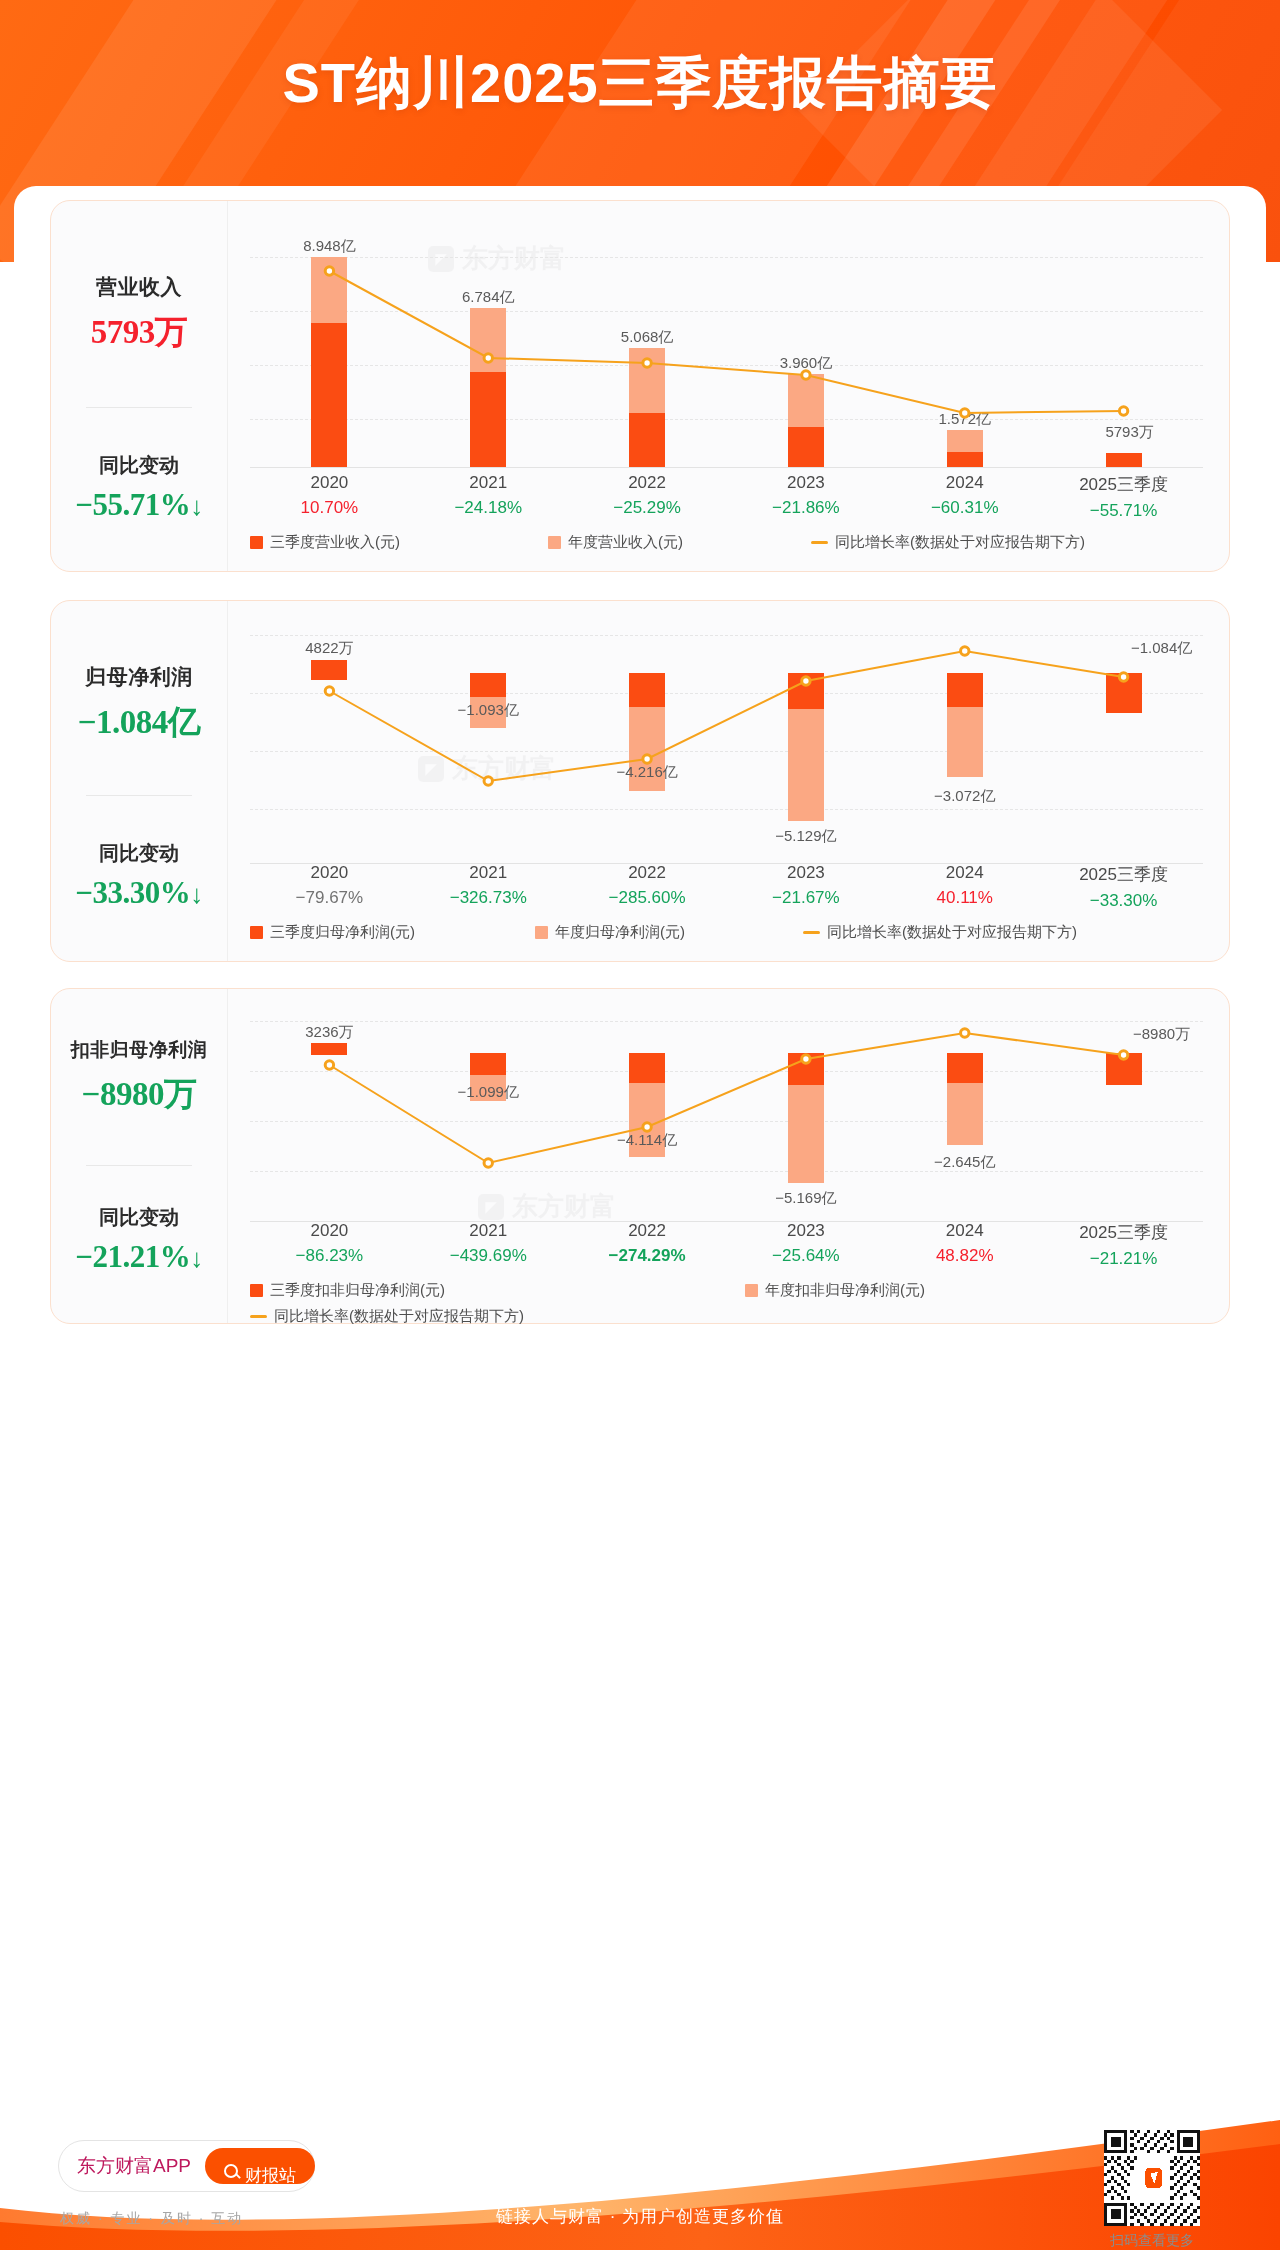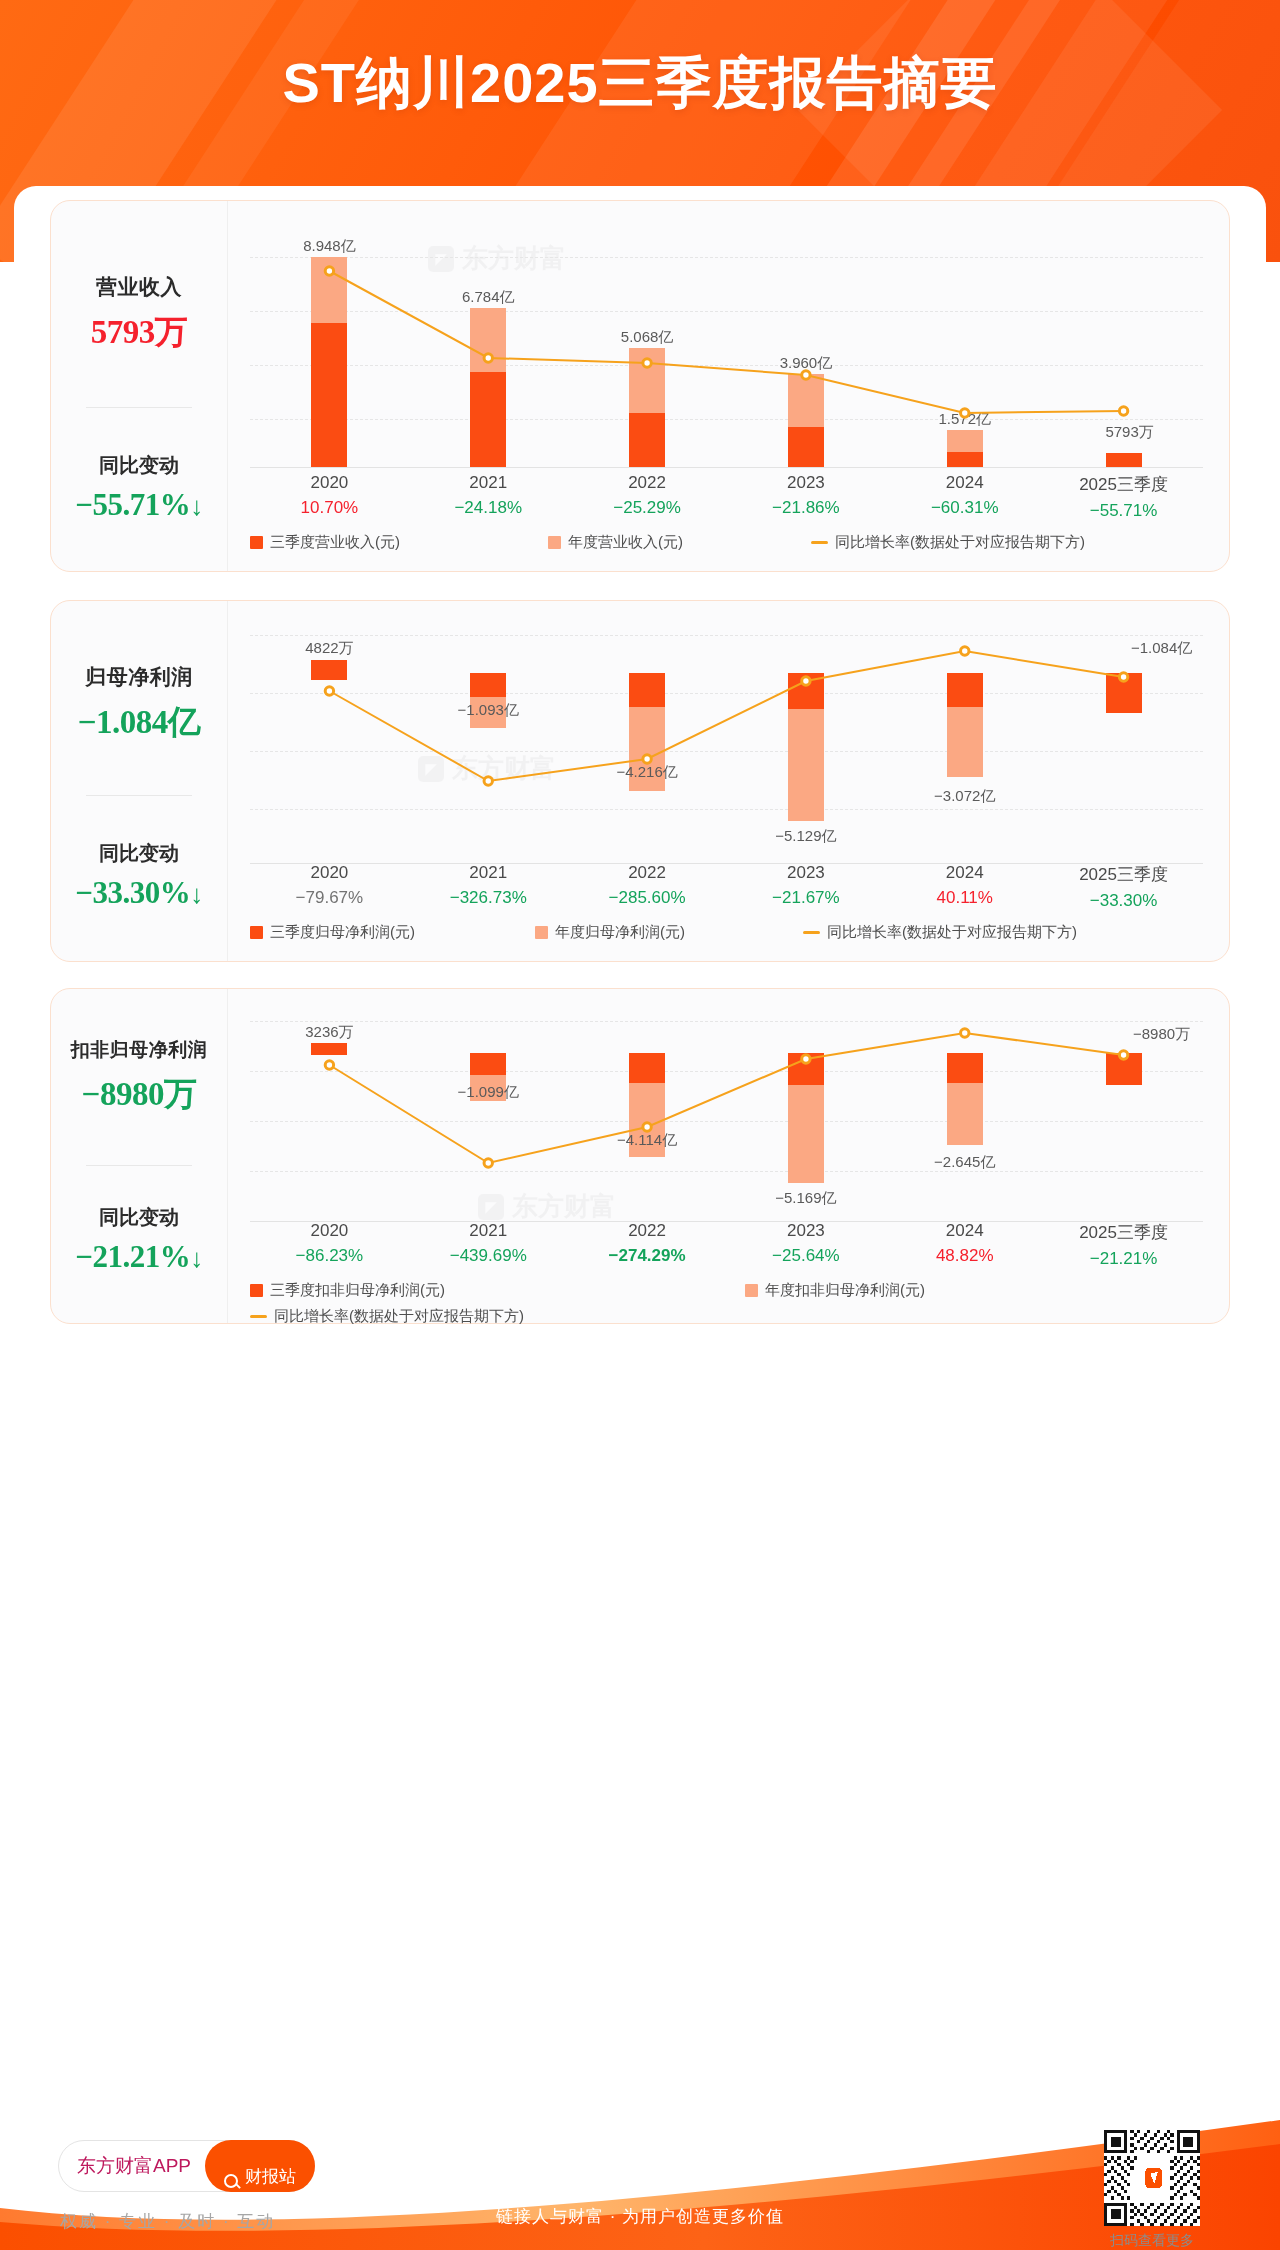--- a/index.html
+++ b/index.html
@@ -115,33 +115,33 @@
 
   
   .footer-area { position:absolute; left:0; top:2118px; width:1280px; height:132px; background:#fff; overflow:hidden; }
   .app-pill {
     position:absolute; left:58px; top:22px; height:52px;
     border:1px solid #E4E4E4; border-radius:26px; display:flex; align-items:center;
     padding-left:18px; background:#fff;
   }
   .app-pill-text { font-size:19px; color:#be185d; margin-right:14px; }
   .cbz-btn {
-    height:52px; padding:4px 19px; border-radius:26px; background:#FB5000;
-    display:flex; align-items:flex-end; color:#fff; font-size:17px;
+    height:36px; padding:16px 19px; border-radius:26px; background:#FB5000;
+    display:flex; align-items:flex-start; color:#fff; font-size:17px;
     margin-right:-1px;
   }
   .cbz-mag {
     width:14px; height:14px; border:2px solid #fff; border-radius:50%;
     margin-right:7px; position:relative;
   }
   .cbz-mag::after {
     content:''; position:absolute; width:6px; height:2px; background:#fff;
     right:-5px; bottom:-1px; transform:rotate(45deg);
   }
-  .slogan { position:absolute; left:60px; top:92px; font-size:17px; color:#A6A6A6; letter-spacing:2px; }
+  .slogan { position:absolute; left:60px; top:92px; font-size:14px; color:#A6A6A6; letter-spacing:2px; }
 
   .qr-wrap { position:absolute; right:80px; top:12px; width:96px; text-align:center; }
   .qr-box { width:96px; height:96px; position:relative; background:#fff; }
   .qr-cap { font-size:14px; color:#8C8C8C; margin-top:6px; white-space:nowrap; }
 
   .curve-band { position:absolute; left:0; bottom:0; width:1280px; height:132px; overflow:hidden; }
   .bottom-bar-text {
     position:absolute; left:0; right:0; bottom:22px; text-align:center;
     color:#fff; font-size:17px; letter-spacing:1px; z-index:5;
   }

